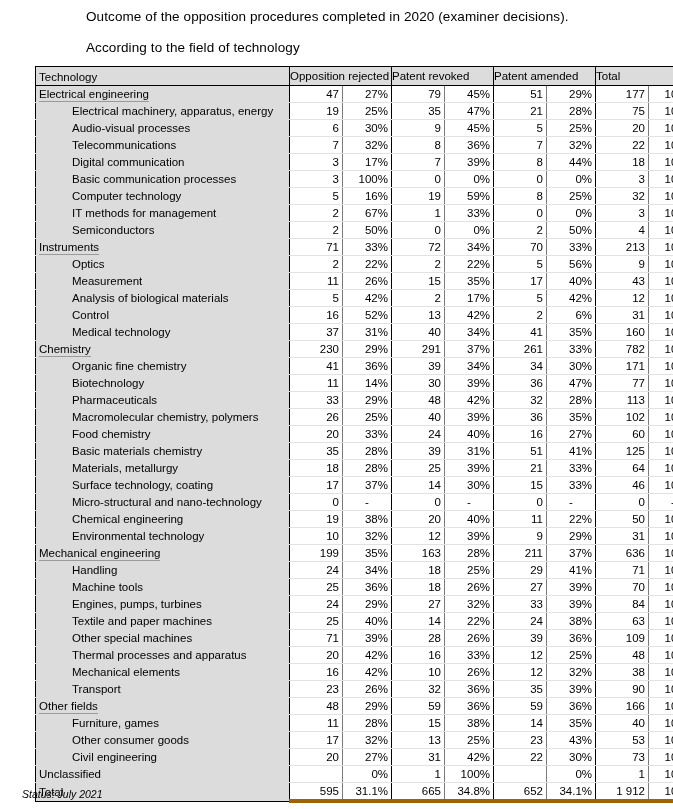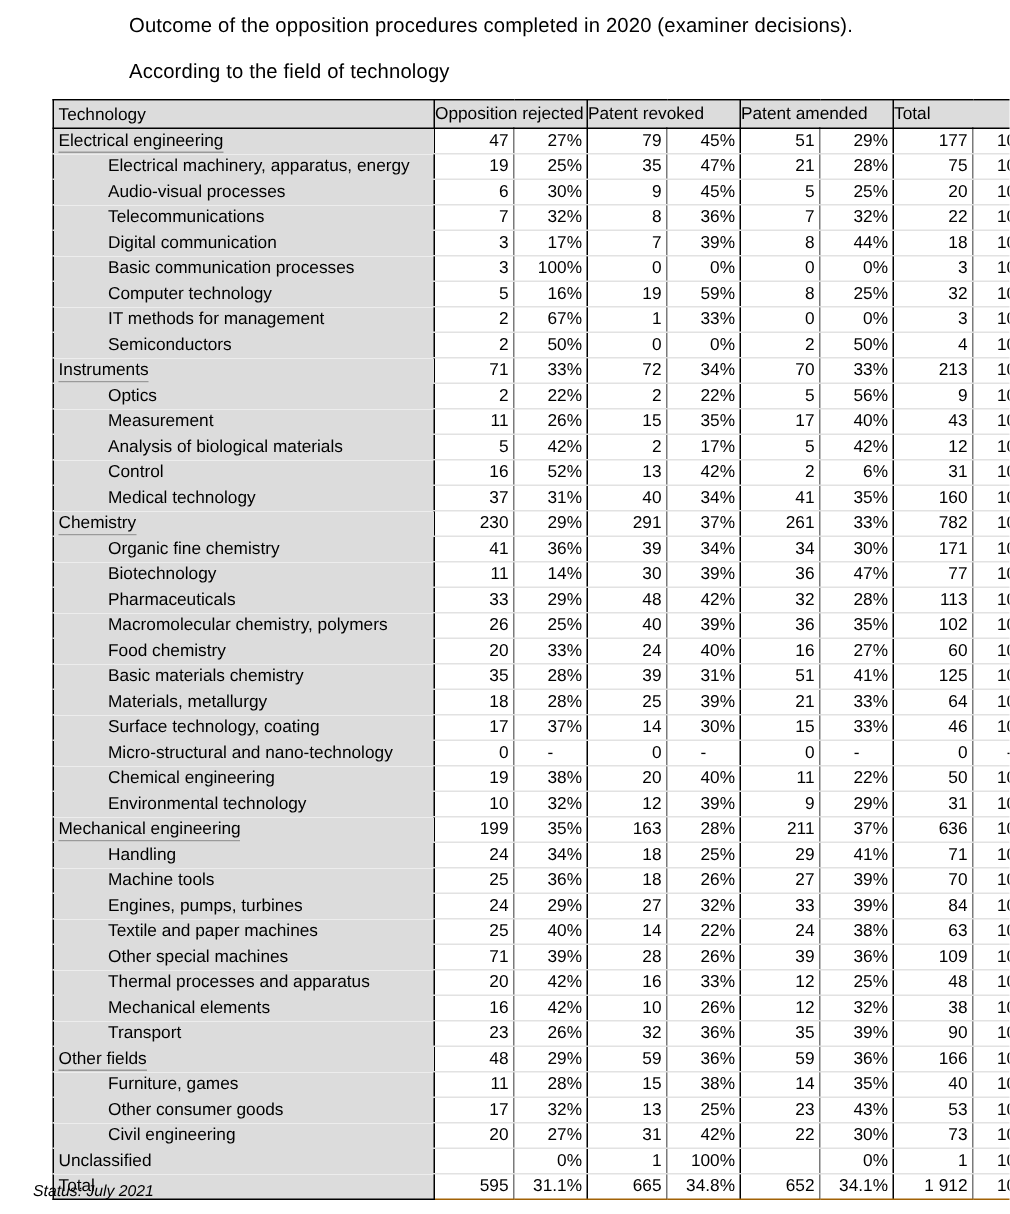--- a/index.html
+++ b/index.html
@@ -106,21 +106,21 @@
     padding-bottom:0px;
     line-height:14px;
   }
   tr.group{font-weight:normal;}
   tr.group td{border-top:1px solid #000;}
 
   tr.firstrow td{border-top:1px solid #000;}
 
   tr.total td{
     border-top:1px solid #000;
-    border-bottom:1px solid #a16207;
+    border-bottom:4px solid #a16207;
   }
   tr.total td.tech{border-bottom:1px solid #000;border-top:1px solid #000;}
 
   tr.unclassified td{border-top:1px solid #000;}
 
   .status{
     position:absolute;left:22px;top:788px;
     font-size:10.5px;font-style:italic;
   }
 </style>

